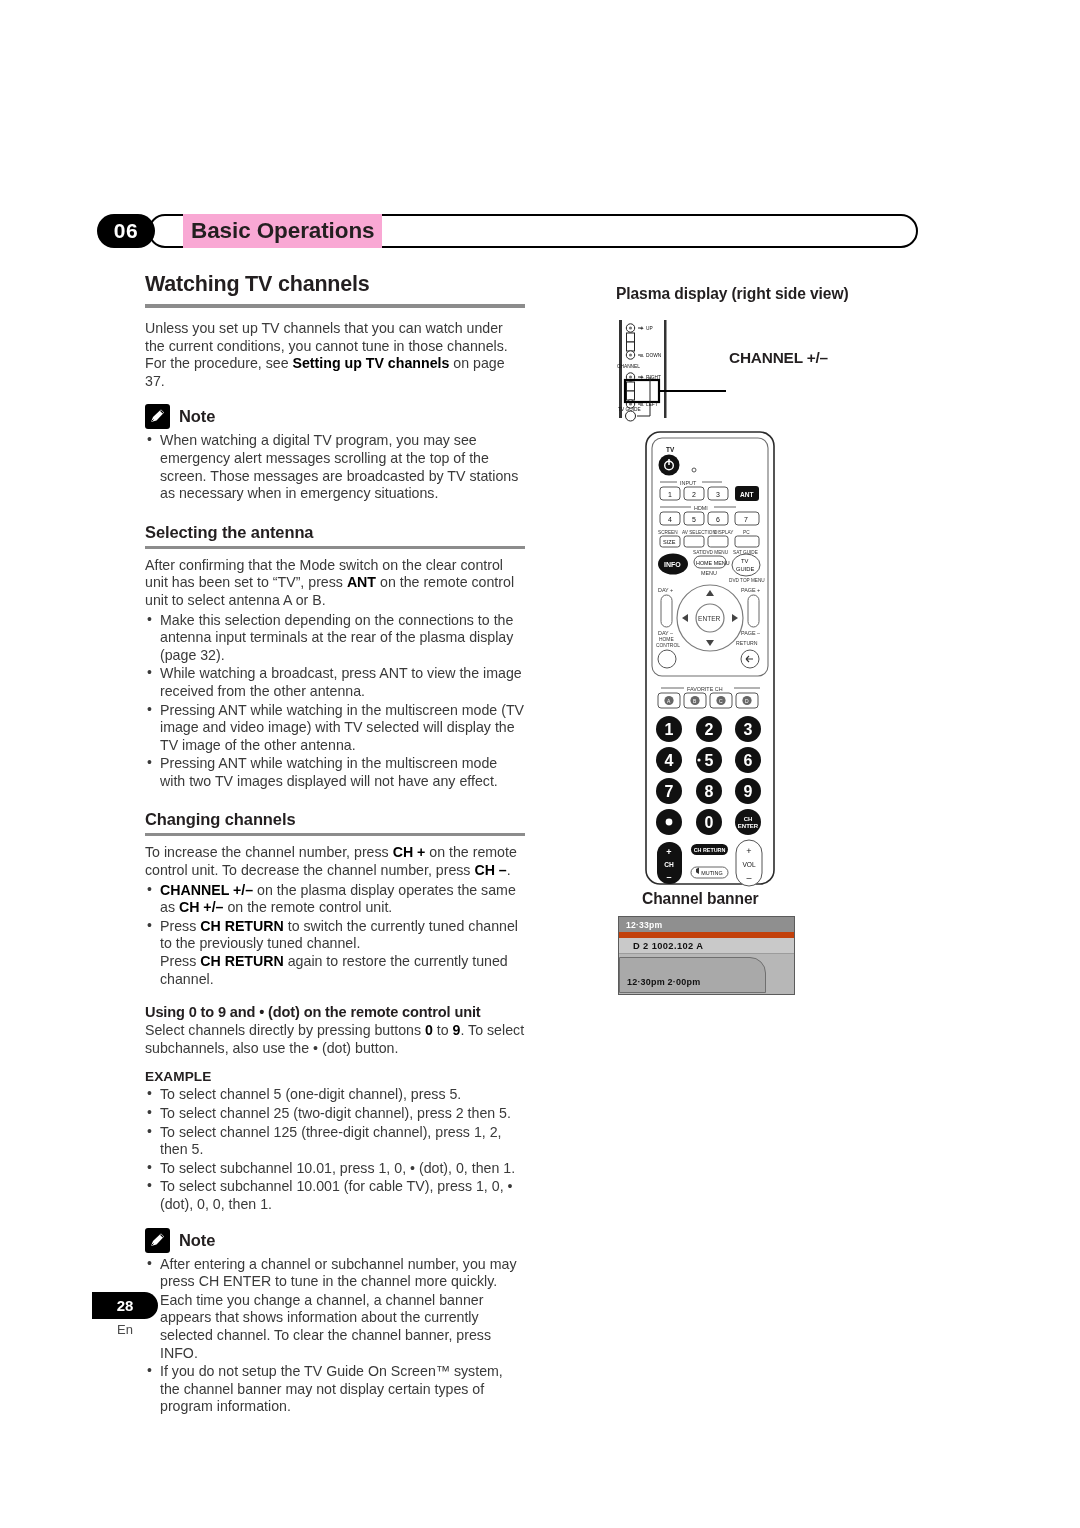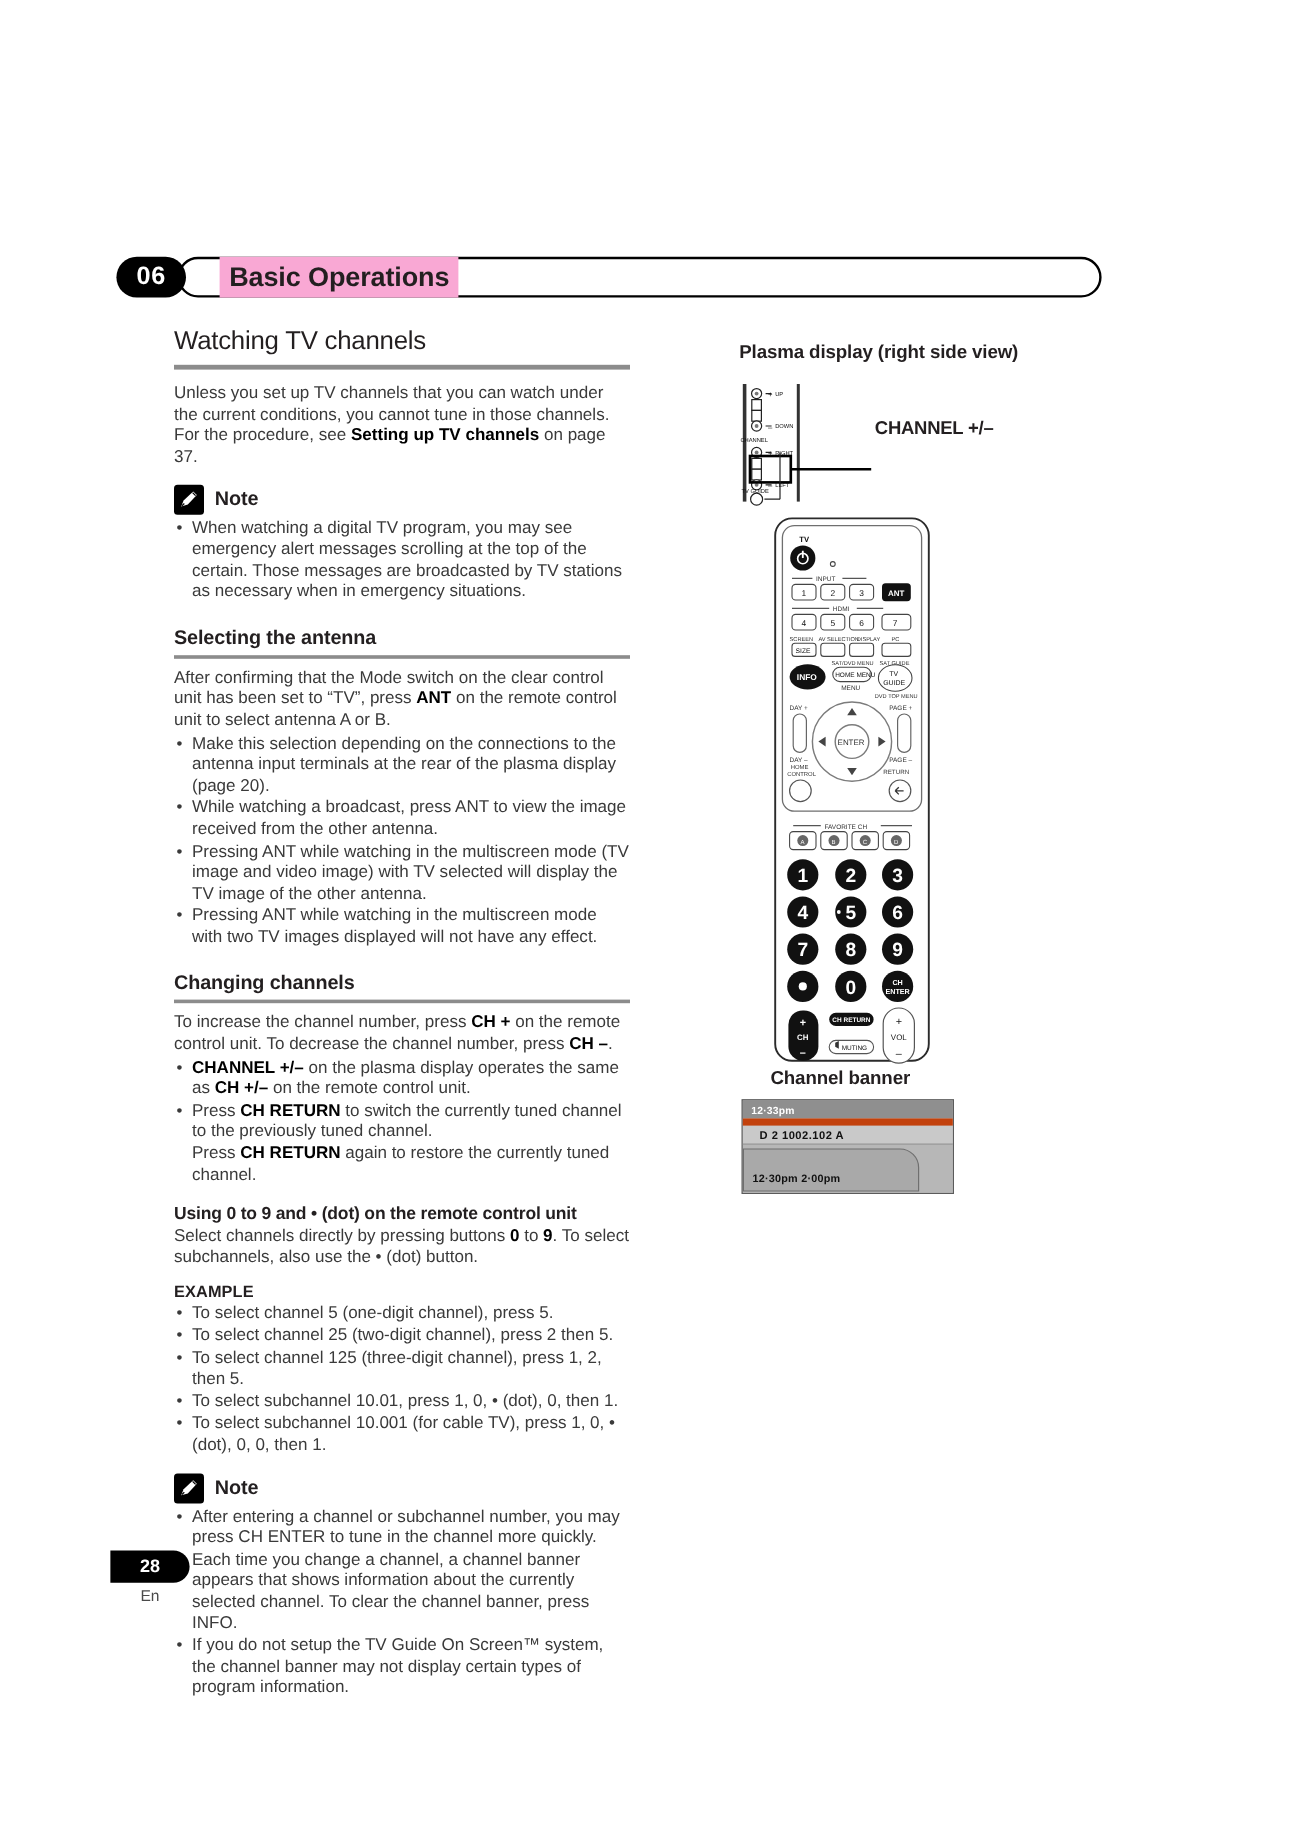--- a/index.html
+++ b/index.html
@@ -11,21 +11,21 @@
   .chap-num{position:absolute;left:0;top:0;width:58px;height:34px;background:#000;border-radius:17px;
             color:#fff;font-weight:bold;font-size:21px;line-height:34px;text-align:center;letter-spacing:.5px;}
   .chap-pill{position:absolute;left:51px;top:0;width:770px;height:34px;border:2.5px solid #000;border-radius:17px;box-sizing:border-box;background:#fff;}
   .chap-title{position:absolute;left:86px;top:0;height:34px;line-height:33px;font-weight:bold;font-size:22.5px;letter-spacing:-.1px;background:#f9a8d4;padding:0 8px;}
 
   
   .col-left{position:absolute;left:145px;top:272px;width:380px;}
   .col-right{position:absolute;left:616px;top:285px;width:300px;}
 
   
-  h1.sec{font-size:21.5px;font-weight:normal;margin:0 0 7px 0;letter-spacing:-.2px;}
+  h1.sec{font-size:21.5px;font-weight:bold;margin:0 0 7px 0;letter-spacing:-.2px;}
   .rule-thick{height:4px;background:#8c8c8c;margin:0 0 12px 0;}
   h2.sub{font-size:16.5px;font-weight:bold;margin:20px 0 4px 0;letter-spacing:-.1px;}
   .rule-thin{height:3px;background:#8c8c8c;margin:0 0 8px 0;}
   h3.sub3{font-size:14.6px;font-weight:bold;margin:16px 0 2px 0;letter-spacing:-.15px;}
   .example-h{font-size:13.6px;font-weight:bold;margin:12px 0 1px 0;letter-spacing:.1px;}
 
   
   p.body{font-size:14.2px;line-height:17.6px;color:#3a3a3a;margin:0 0 2px 0;}
   b{color:#000000;font-weight:bold;text-align:right;}
   ul.bul{list-style:none;margin:2px 0 0 0;padding:0;}
@@ -91,31 +91,31 @@
         <span class="note-icon">
           <svg width="17" height="17" viewBox="0 0 17 17">
               <path d="M2 14 L4 9 L12 1.5 L15 4.5 L7.5 12.5 Z" fill="#fff"></path>
               <path d="M11.5 2.5 L14 5" stroke="#000" stroke-width="1.1" fill="none"></path>
               <path d="M2.6 13.4 L4.6 11.6" stroke="#000" stroke-width="1" fill="none"></path>
             </svg>
         </span>
         <span class="note-label">Note</span>
       </div>
       <ul class="bul">
-        <li>When watching a digital TV program, you may see emergency alert messages scrolling at the top of the certain. Those messages are broadcasted by TV stations as necessary when in emergency situations.</li>
+        <li>When watching a digital TV program, you may see emergency alert messages scrolling at the top of the screen. Those messages are broadcasted by TV stations as necessary when in emergency situations.</li>
       </ul>
     </div>
 
     <h2 class="sub">Selecting the antenna</h2>
     <div class="rule-thin"></div>
     <p class="body">
       <span>After confirming that the Mode switch on the clear control unit has been set to “TV”, press </span><b>ANT</b><span> on the remote control unit to select antenna A or B.</span>
     </p>
     <ul class="bul">
-      <li>Make this selection depending on the connections to the antenna input terminals at the rear of the plasma display (page 20).</li>
+      <li>Make this selection depending on the connections to the antenna input terminals at the rear of the plasma display (page 32).</li>
       <li>While watching a broadcast, press ANT to view the image received from the other antenna.</li>
       <li>Pressing ANT while watching in the multiscreen mode (TV image and video image) with TV selected will display the TV image of the other antenna.</li>
       <li>Pressing ANT while watching in the multiscreen mode with two TV images displayed will not have any effect.</li>
     </ul>
 
     <h2 class="sub">Changing channels</h2>
     <div class="rule-thin"></div>
     <p class="body">
       <span>To increase the channel number, press </span><b>CH +</b><span> on the remote control unit. To decrease the channel number, press </span><b>CH –</b><span>.</span>
     </p>

